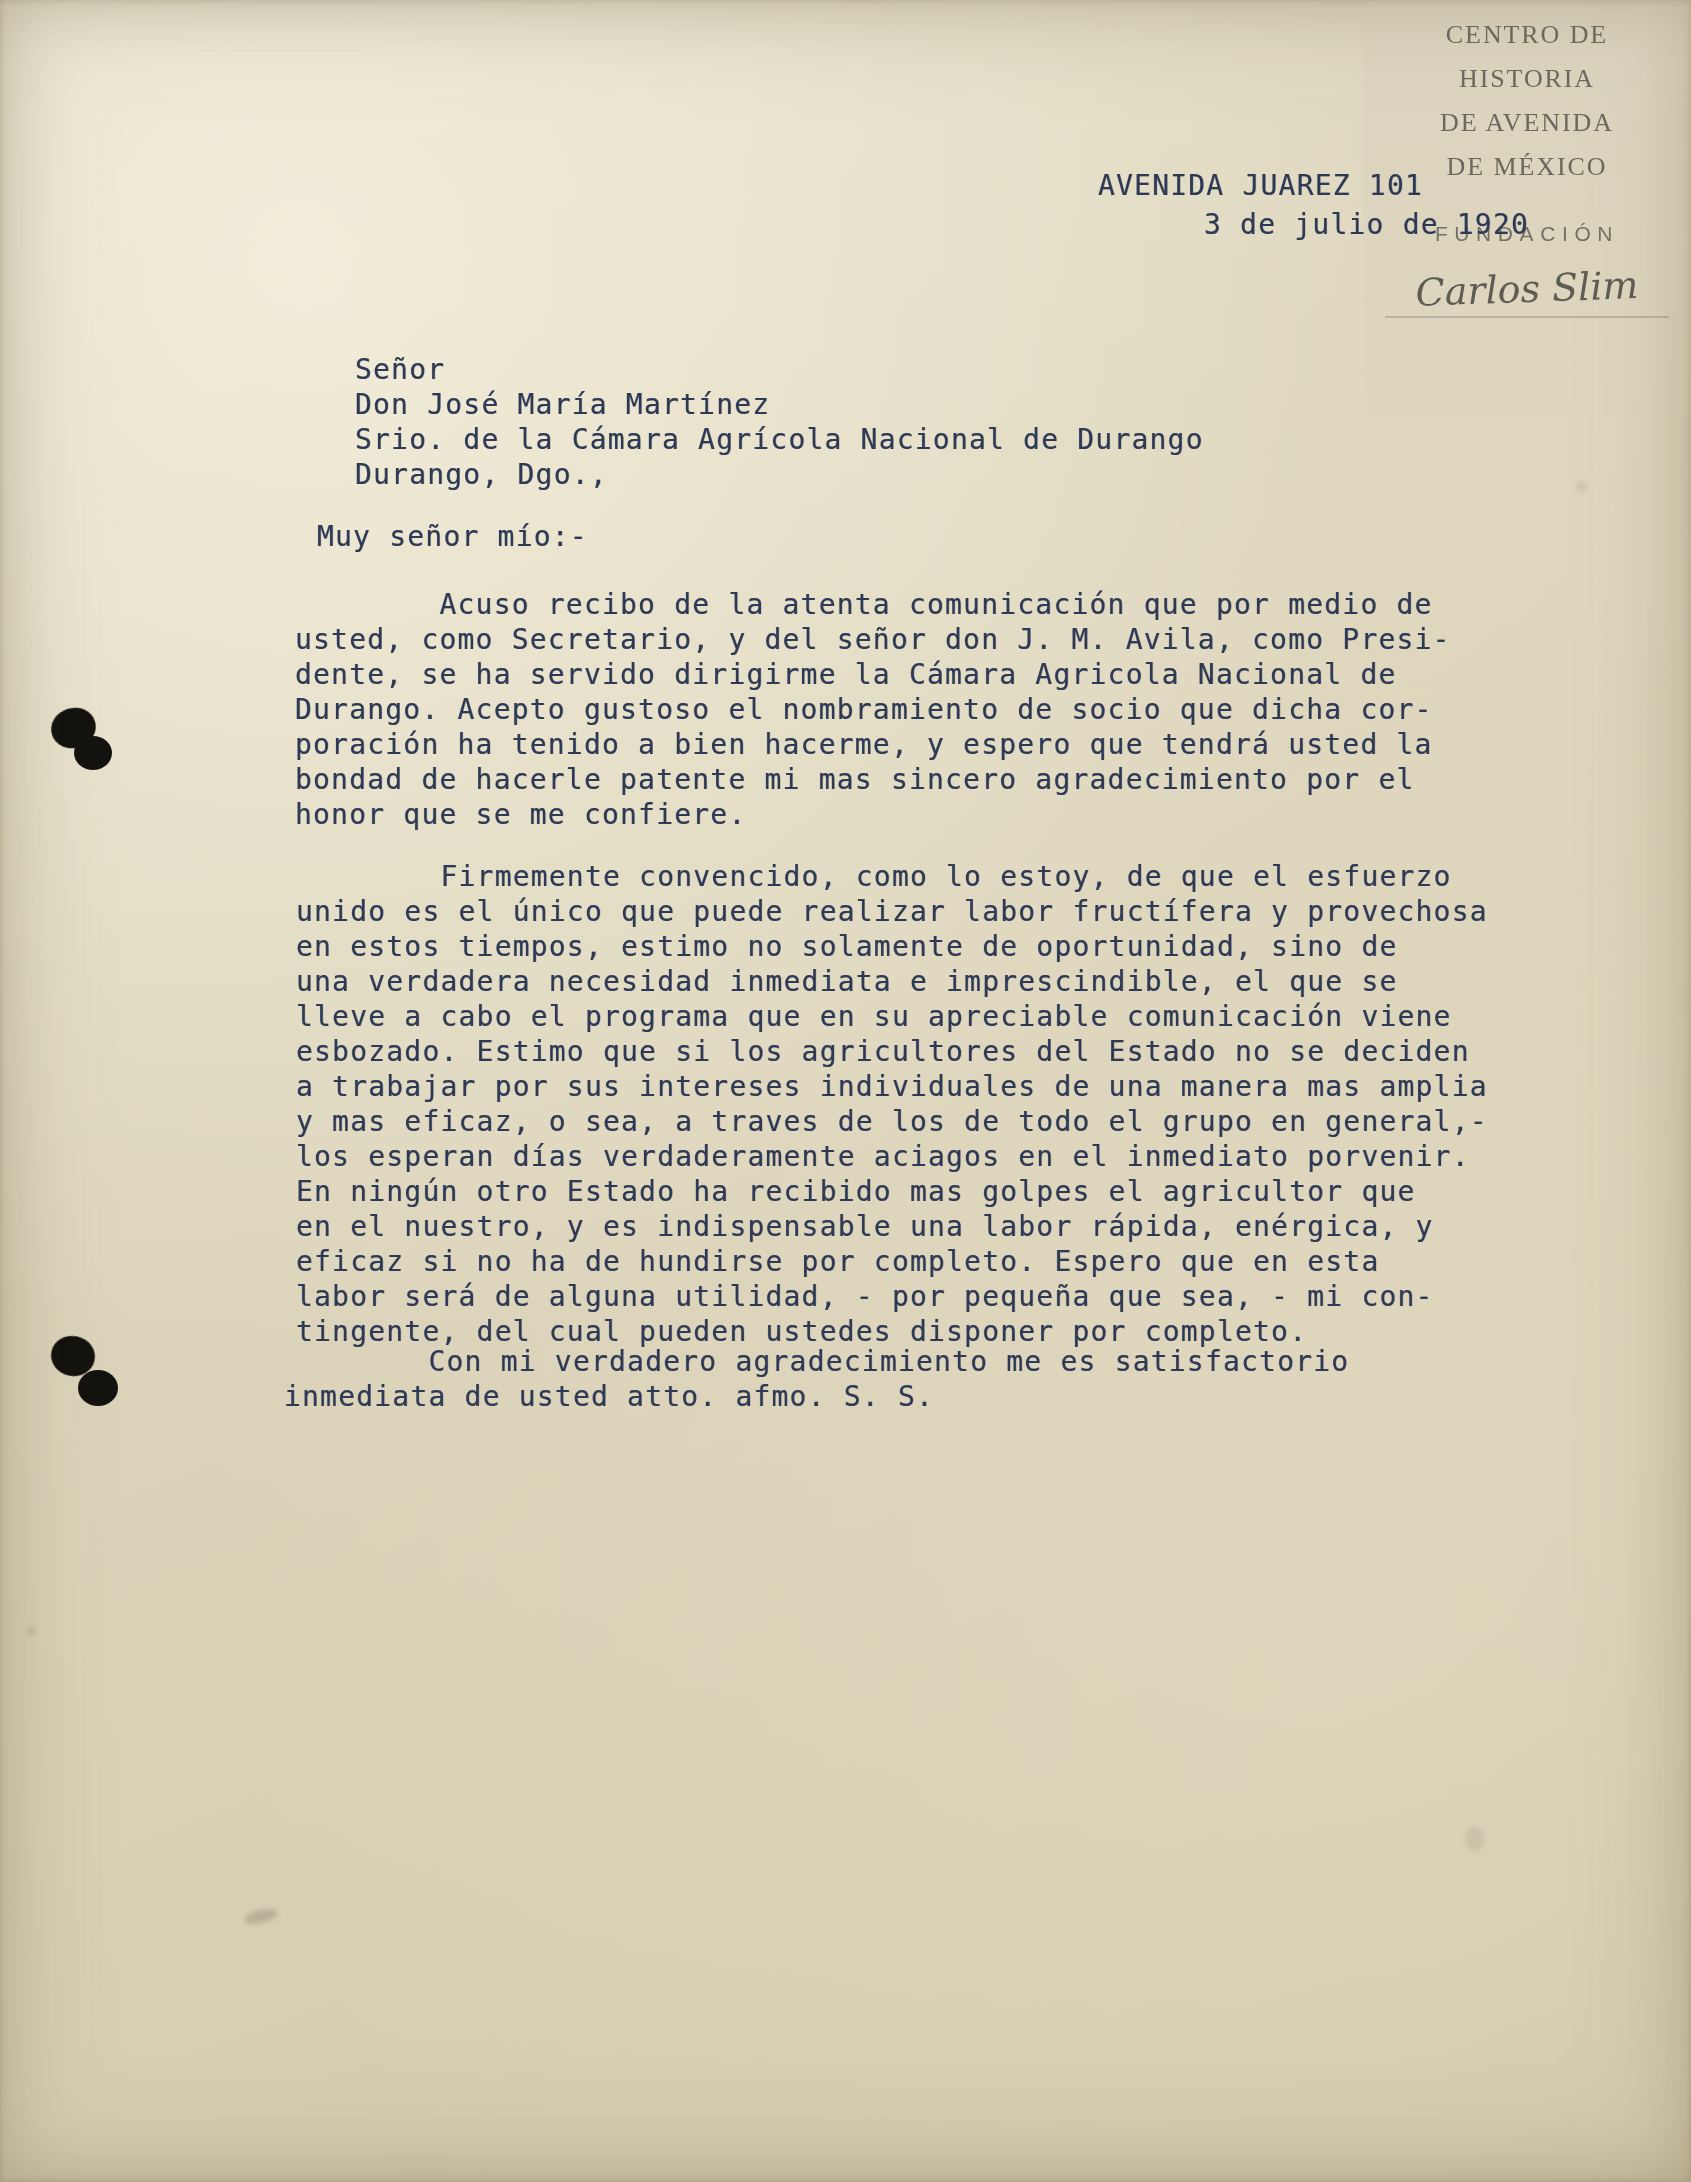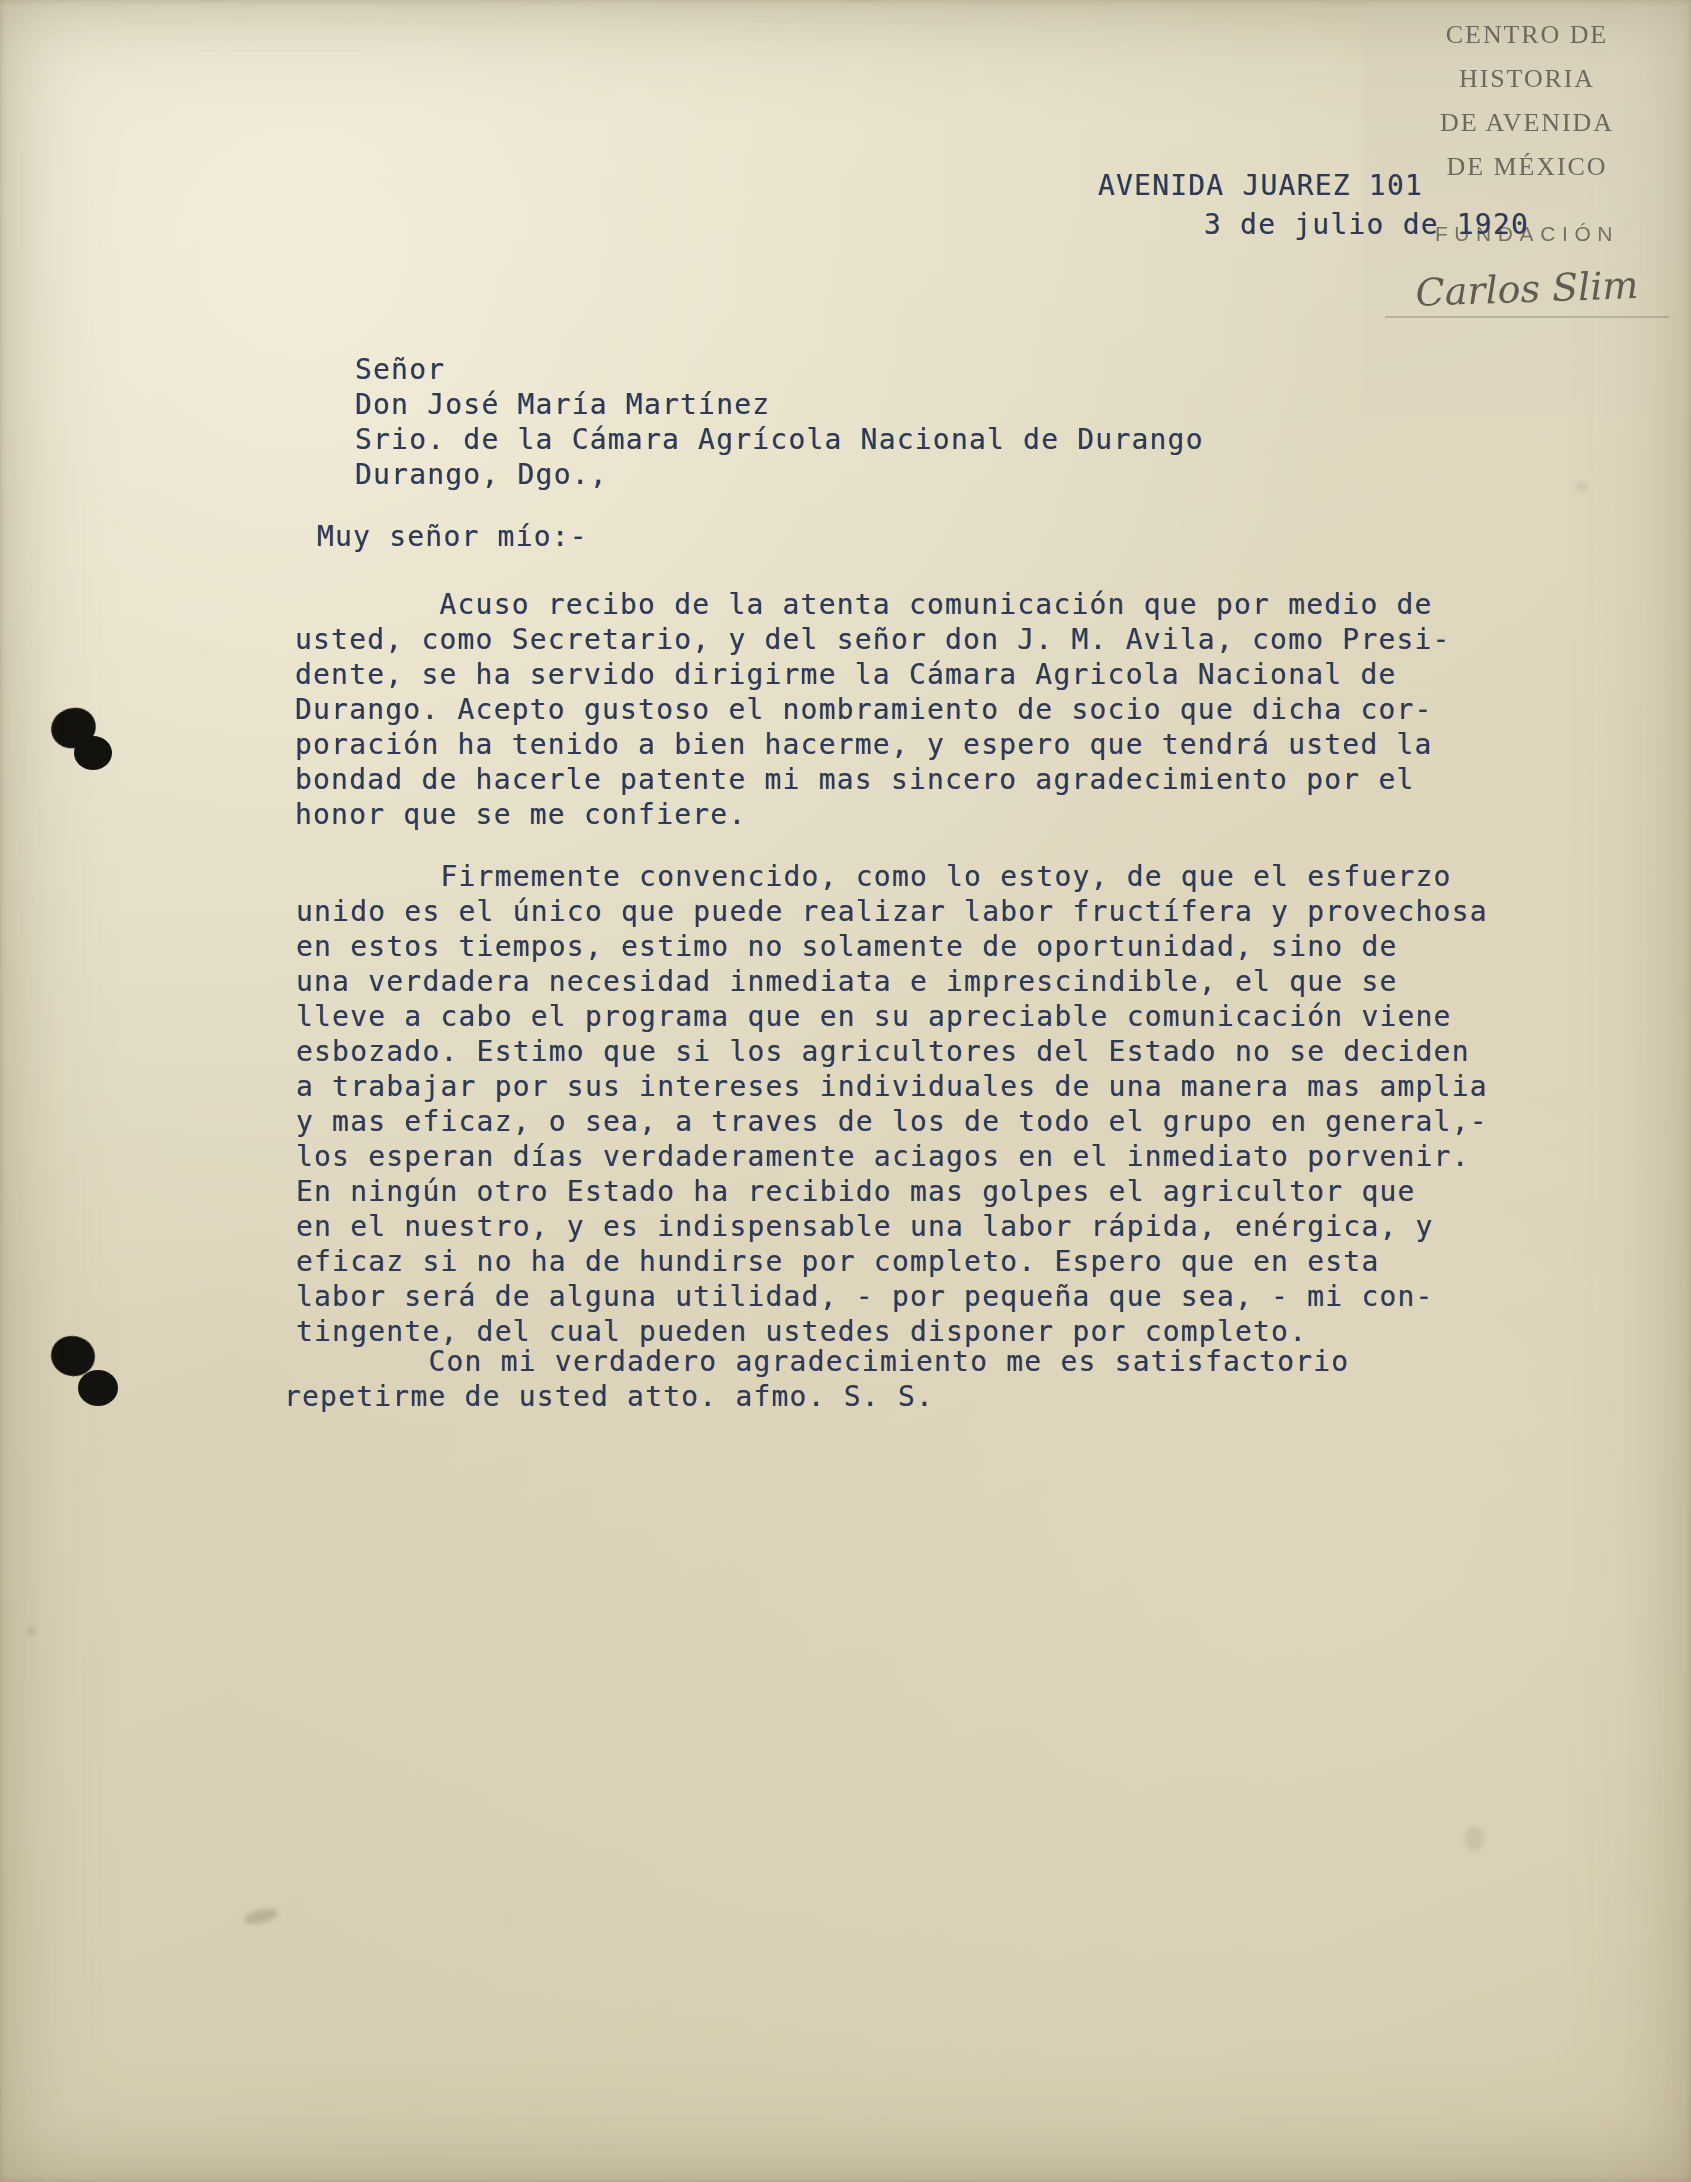--- a/index.html
+++ b/index.html
@@ -180,21 +180,21 @@
 esbozado. Estimo que si los agricultores del Estado no se deciden
 a trabajar por sus intereses individuales de una manera mas amplia
 y mas eficaz, o sea, a traves de los de todo el grupo en general,-
 los esperan días verdaderamente aciagos en el inmediato porvenir.
 En ningún otro Estado ha recibido mas golpes el agricultor que
 en el nuestro, y es indispensable una labor rápida, enérgica, y
 eficaz si no ha de hundirse por completo. Espero que en esta
 labor será de alguna utilidad, - por pequeña que sea, - mi con-
 tingente, del cual pueden ustedes disponer por completo.</div>
   <div class="typed" id="para-3">        Con mi verdadero agradecimiento me es satisfactorio
-repetirme de usted atto. afmo. S. S.</div>
+inmediata de usted atto. afmo. S. S.</div>
 
   <div class="blot" id="blot-1a"></div>
   <div class="blot" id="blot-1b"></div>
   <div class="blot" id="blot-2a"></div>
   <div class="blot" id="blot-2b"></div>
 
   <div class="smudge" id="smudge-1"></div>
   <div class="smudge" id="smudge-2"></div>
   <div class="smudge" id="smudge-3"></div>
   <div class="smudge" id="smudge-4"></div>

